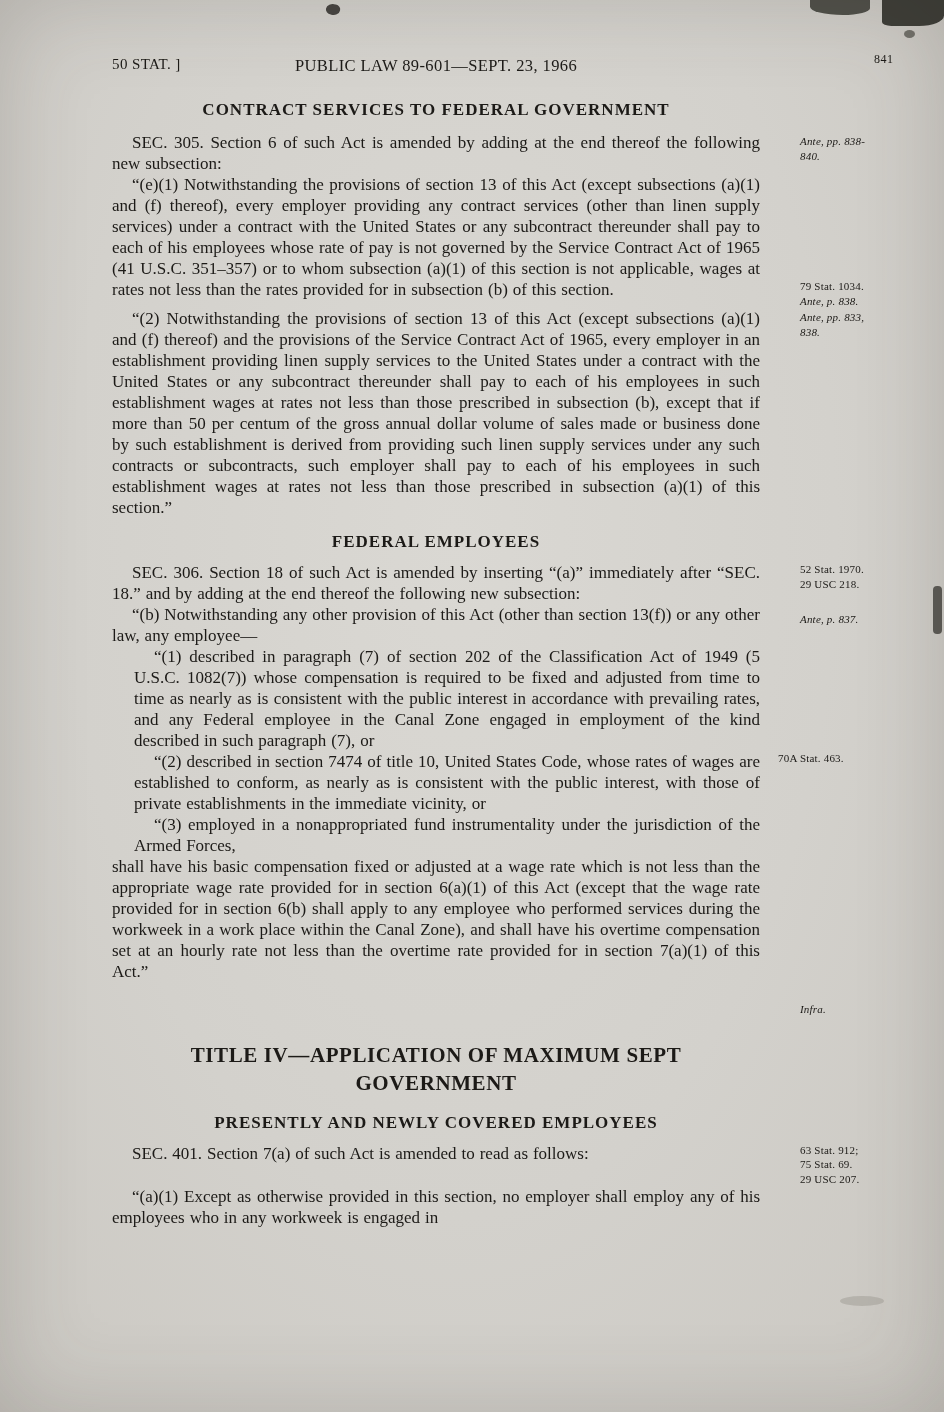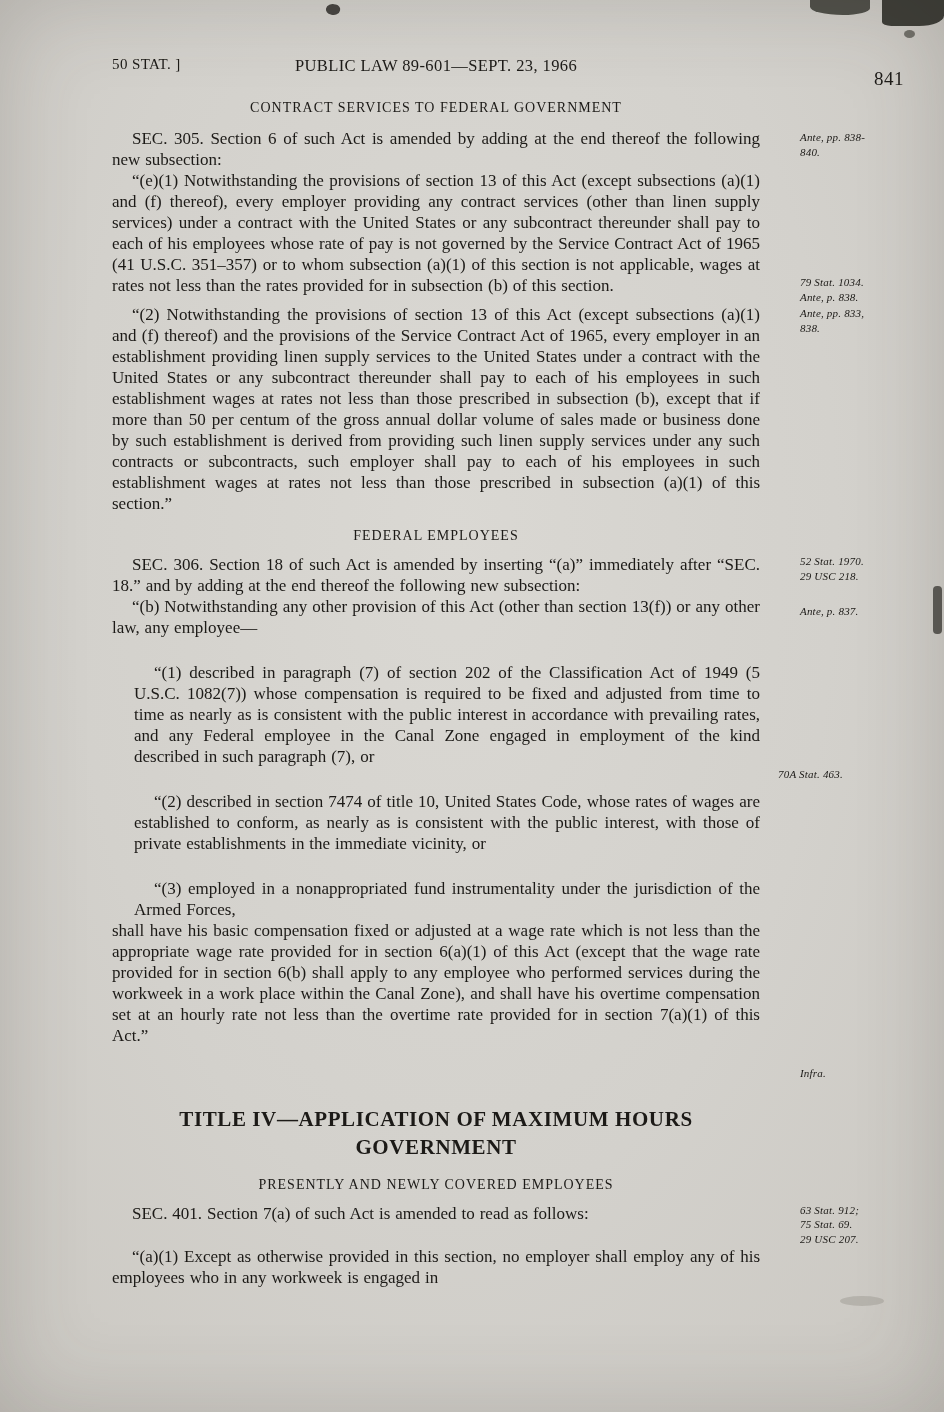--- a/index.html
+++ b/index.html
@@ -11,43 +11,43 @@
     background: radial-gradient(ellipse at 48% 38%, #dad8d3 0%, #d3d1cc 55%, #cac7c1 100%);
     box-shadow: inset 0 0 90px rgba(60,55,48,0.20);
     color:#1c1a17;
   }
 
   
   .header { position:relative; margin:56px 0 0 112px; width:648px; height:22px;
             text-align:center; font-size:16.5px; letter-spacing:0.4px; }
   .h-left  { position:absolute; left:0; top:0; font-size:15px; }
   .h-center{ display:inline-block; }
-  .pagenum { position:absolute; top:68px; left:874px; font-size:19px; letter-spacing:0.5px; }
+  .pagenum { position:absolute; top:52px; left:874px; font-size:12px; letter-spacing:0.5px; }
 
   
   .content { margin-left:112px; width:800px; }
   .row { display:flex; align-items:flex-start; }
 
   .para { width:648px; font-size:17px; line-height:21px; text-align:justify;
           word-spacing:0.04em; }
   .indent   { text-indent:20px; }
   .noindent { text-indent:0; }
-  .sub { margin-left:22px; width:626px; text-indent:20px;margin-top:24px; }
+  .sub { margin-left:22px; width:626px; text-indent:20px; }
 
-  .crossheading { width:648px; text-align:center; font-weight:normal;
-                  font-size:14px; letter-spacing:1px; margin:14px 0 10px; }
+  .crossheading { width:648px; text-align:center; font-weight:bold;
+                  font-size:17px; letter-spacing:1px; margin:14px 0 10px; }
   .crossheading.first { margin-top:22px; margin-bottom:12px; }
   .crossheading.last  { margin-top:8px; }
 
   .title-block { width:648px; text-align:center; font-size:21px; line-height:28px;
                  letter-spacing:0.6px; font-weight:bold; margin:24px 0 16px; }
 
   .sidenote { width:152px; padding-left:40px; font-size:11px; line-height:14.5px;
               letter-spacing:0.2px; }
-  .note-line { white-space:nowrap;font-style:italic; }
+  .note-line { white-space:nowrap; }
   .it { font-style:italic; }
 
   
   .artifact { position:absolute; pointer-events:none; }
   .a1 { left:326px; top:4px;  width:14px; height:11px; background:#2e2c28; border-radius:60% 40% 55% 45%; opacity:.85; transform:rotate(14deg); }
   .a2 { left:810px; top:0;    width:60px; height:15px; background:#26251f; border-radius:0 0 45% 55%; opacity:.75; }
   .a3 { left:882px; top:0;    width:62px; height:26px; background:#1f1e19; border-radius:0 0 40% 15%; opacity:.82; }
   .a4 { left:904px; top:30px; width:11px; height:8px;  background:#35332d; border-radius:50%; opacity:.6; }
   .a5 { left:933px; top:586px; width:9px; height:48px; background:#2b2a25; border-radius:4px; opacity:.7; }
   .a6 { left:840px; top:1296px; width:44px; height:10px; background:#8a867d; border-radius:50%; opacity:.35; }
@@ -132,21 +132,21 @@
     </div>
 
     <div class="row">
       <p class="para noindent">shall have his basic compensation fixed or adjusted at a wage rate which is not less than the appropriate wage rate provided for in section 6(a)(1) of this Act (except that the wage rate provided for in section 6(b) shall apply to any employee who performed services during the workweek in a work place within the Canal Zone), and shall have his overtime compensation set at an hourly rate not less than the overtime rate provided for in section 7(a)(1) of this Act.”</p>
       <div class="sidenote" style="padding-top:146px">
         <div class="note-line it">Infra.</div>
       </div>
     </div>
 
     <div class="title-block">
-      <div>TITLE IV—APPLICATION OF MAXIMUM HOURS</div>
+      <div>TITLE IV—APPLICATION OF MAXIMUM SEPT</div>
       <div>GOVERNMENT</div>
     </div>
 
     <div class="crossheading last">PRESENTLY AND NEWLY COVERED EMPLOYEES</div>
 
     <div class="row">
       <p class="para indent">SEC. 401. Section 7(a) of such Act is amended to read as follows:</p>
       <div class="sidenote" style="padding-top:0">
         <div class="note-line">63 Stat. 912;</div>
         <div class="note-line">75 Stat. 69.</div>

